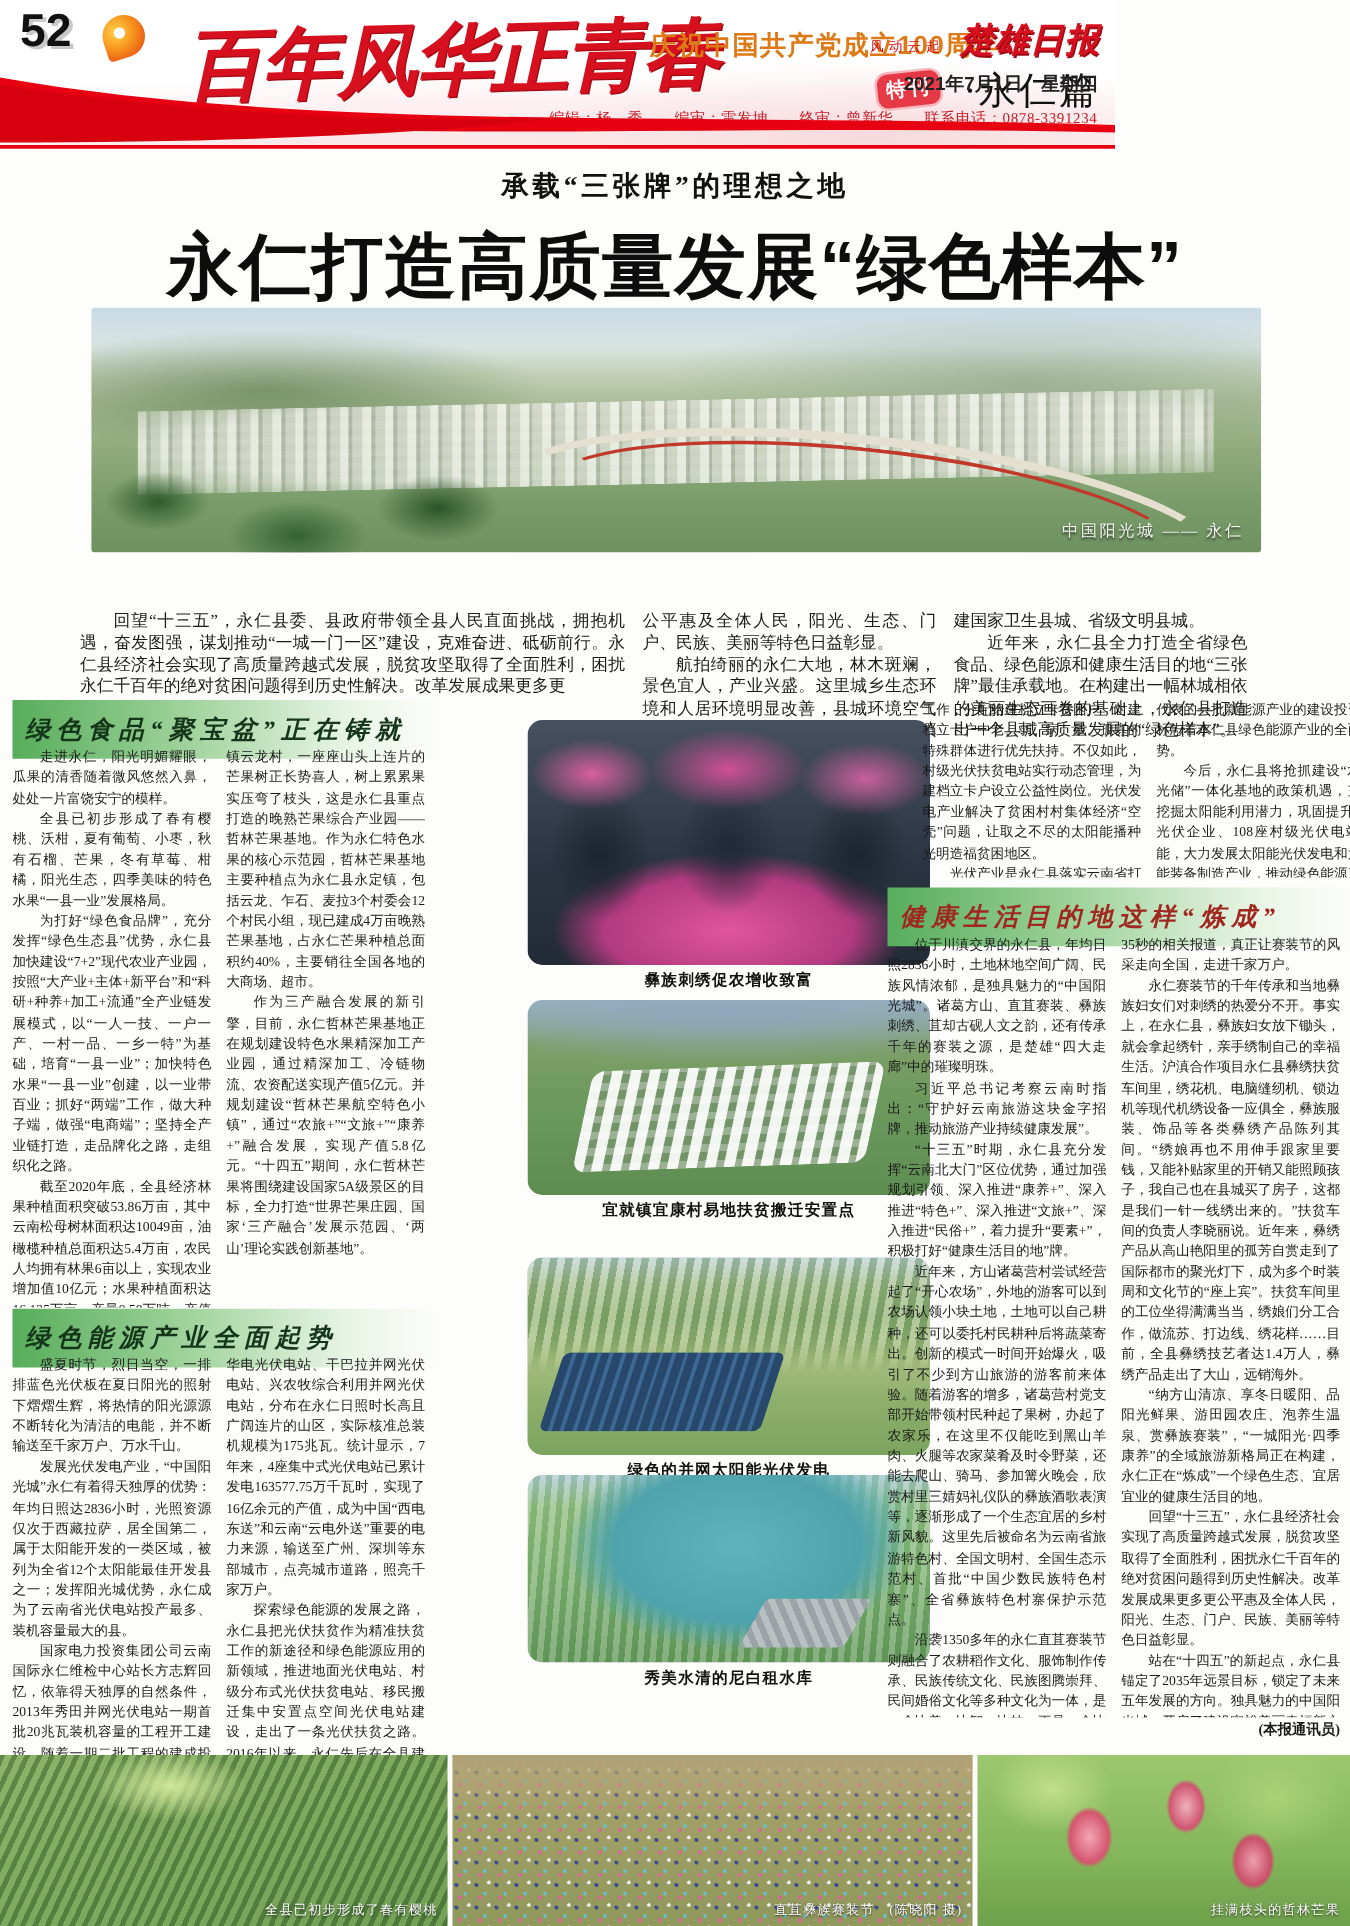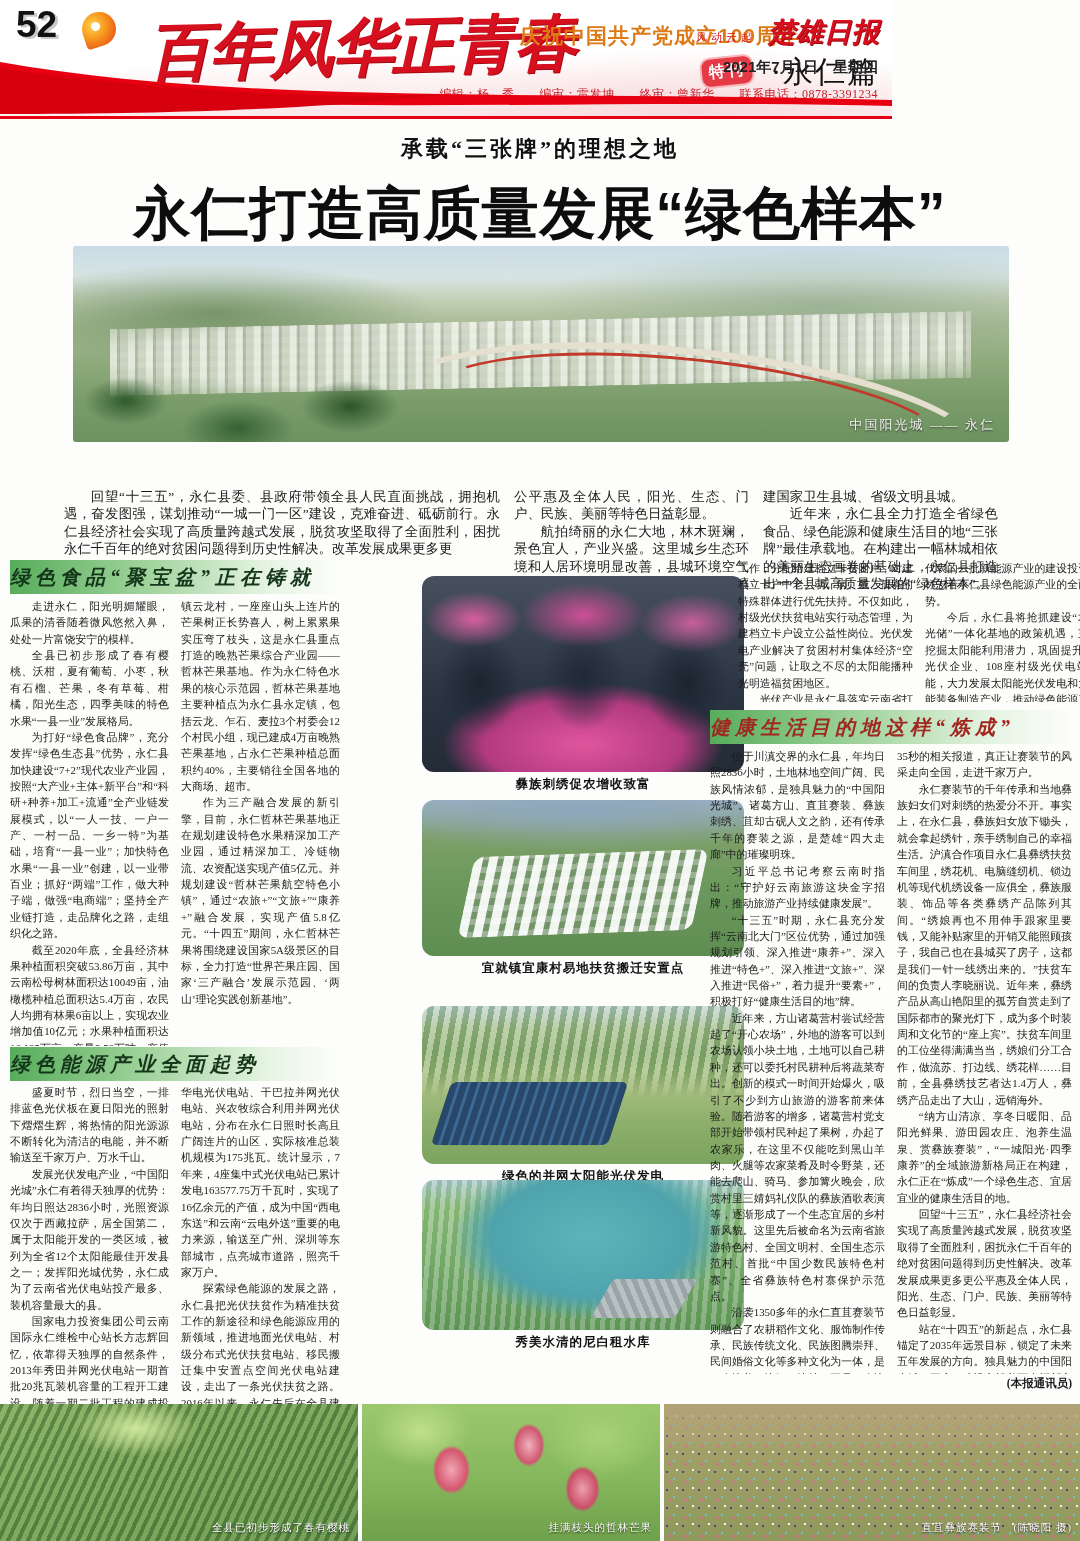--- a/index.html
+++ b/index.html
@@ -68,21 +68,21 @@
         text-shadow:0 1px 2px rgba(0,0,0,.7);}
 
   
   .intro{position:absolute;left:64px;top:452px;width:934px;height:102px;display:flex;gap:14px;overflow:hidden;margin-top:36px;}
   .intro .icol{font-size:13.4px;line-height:1.3;text-align:justify;}
   .intro .icol1{width:436px;}
   .intro .icol2,.intro .icol3{flex:1;}
 
   
   .bodygrid{position:absolute;left:10px;top:560px;width:1062px;height:844px;}
-  .secbar{position:absolute;height:34px;display:flex;align-items:center;padding-left:0;
+  .secbar{position:absolute;height:47px;display:flex;align-items:center;padding-left:10px;
       background:linear-gradient(90deg,#57ad5b 0%,#9ed29a 40%,#e6f4e3 78%,#fdfdfb 100%);
       font-weight:700;font-style:italic;font-size:20px;letter-spacing:5px;white-space:nowrap;overflow:hidden;}
   .secbar.green-ink{color:#15361a;}
   .secbar.red-ink{color:#a02820;}
   .cols{position:absolute;display:flex;gap:12px;overflow:hidden;}
   .col{flex:1;font-size:10.9px;line-height:1.5;text-align:justify;overflow:hidden;}
   .para{margin:0;text-indent:2em;}
   [data-cont="1"] .para:first-child{text-indent:0;}
 
   #sec1-bar{left:0;top:0;width:330px;}
@@ -300,21 +300,21 @@
         </div>
     </div>
 
     <div class="byline" data-interactable="false">(本报通讯员)</div>
   </div>
 
   <div class="bottom" data-interactable="false">
     <div class="bphoto" id="bp1" data-interactable="false">
       <span class="bcap" data-interactable="false">全县已初步形成了春有樱桃</span>
     </div>
+    <div class="bphoto" id="bp3" data-interactable="false">
+      <span class="bcap" data-interactable="false">直苴彝族赛装节　(陈晓阳 摄)</span>
+    </div>
     <div class="bphoto" id="bp2" data-interactable="false">
       <span class="bcap" data-interactable="false">挂满枝头的哲林芒果</span>
     </div>
-    <div class="bphoto" id="bp3" data-interactable="false">
-      <span class="bcap" data-interactable="false">直苴彝族赛装节　(陈晓阳 摄)</span>
-    </div>
   </div>
 
 </div>
 
 </body></html>

